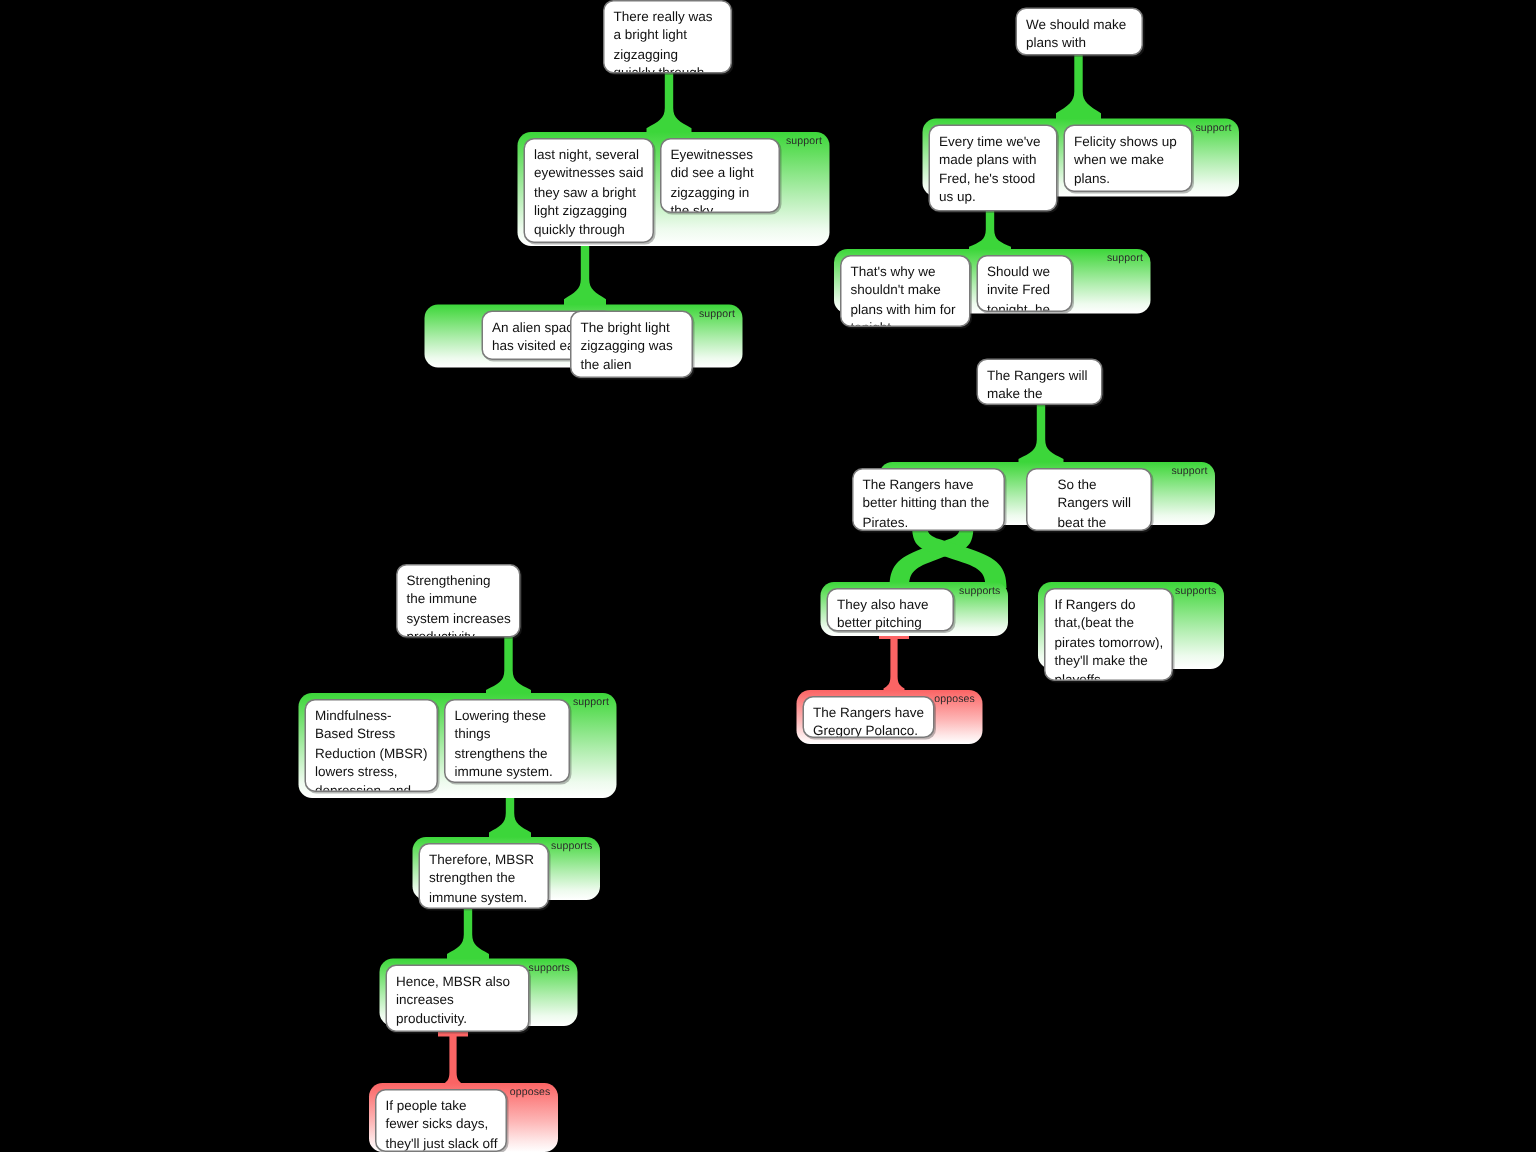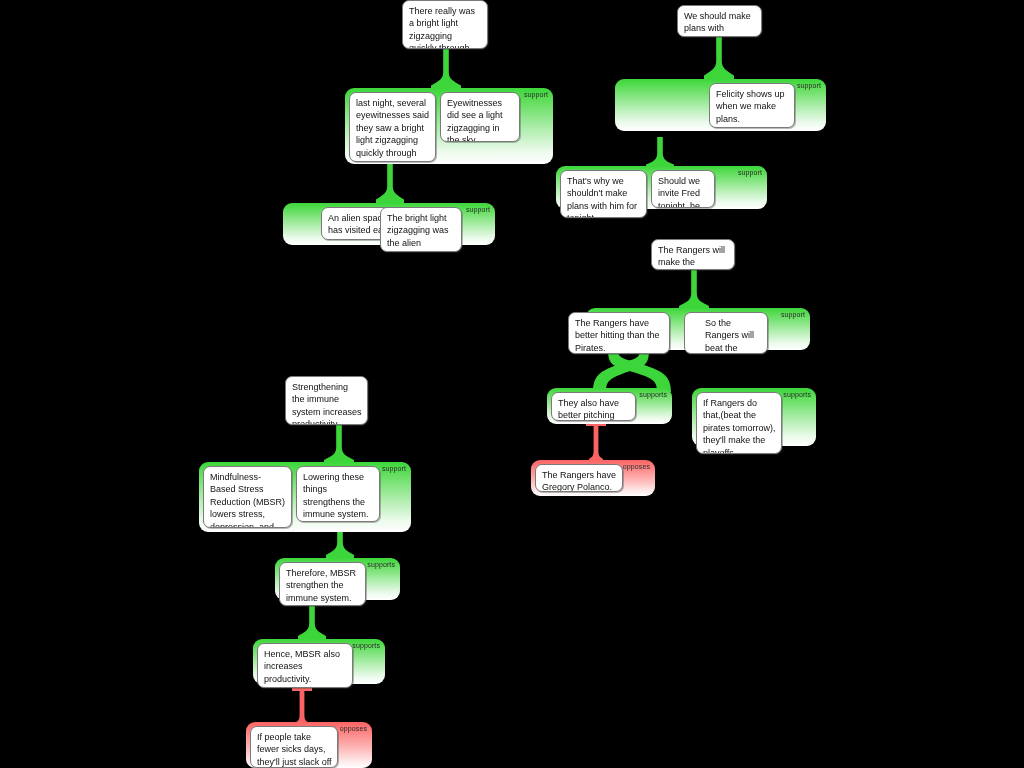--- a/index.html
+++ b/index.html
@@ -91,20 +91,21 @@
 
   <div class="conn" style="left:703px;top:32px;width:32px;height:50px;">
     <svg width="32" height="50" viewBox="0 0 32 50">
       <path d="M13.2,0 L18.8,0 L18.8,29 C18.8,36 23,38.5 31,43.5 L31,49 L1,49 L1,43.5 C9,38.5 13.2,36 13.2,29 Z" fill="#3cd63a"></path>
     </svg>
   </div>
 
   <div class="group support" style="left:615px;top:79px;width:211px;height:52px;">
     <span class="group-label">support</span>
   </div>
+  <div class="box" style="left:619px;top:83px;width:86px;height:58px;">Every time we've made plans with Fred, he's stood us up.</div>
   <div class="box" style="left:709px;top:83px;width:86px;height:45px;">Felicity shows up when we make plans.</div>
 
   <div class="conn" style="left:645px;top:137px;width:30px;height:32px;">
     <svg width="30" height="32" viewBox="0 0 30 32">
       <path d="M12.2,0 L17.8,0 L17.8,16 C17.8,23 22,24.5 29,27.5 L29,31 L1,31 L1,27.5 C8,24.5 12.2,23 12.2,16 Z" fill="#3cd63a"></path>
     </svg>
   </div>
 
   <div class="group support" style="left:556px;top:166px;width:211px;height:43px;">
     <span class="group-label">support</span>
@@ -199,15 +200,15 @@
     <svg width="28" height="40" viewBox="0 0 28 40">
       <path d="M4,0 L24,0 L24,5 L16.4,5 L16.4,29 C16.4,34 18,35 21,37 L21,39 L7,39 L7,37 C10,35 11.6,34 11.6,29 L11.6,5 L4,5 Z" fill="#fb6464"></path>
     </svg>
   </div>
 
   <div class="group oppose" style="left:246px;top:722px;width:126px;height:46px;">
     <span class="group-label">opposes</span>
   </div>
   <div class="box" style="left:250px;top:726px;width:88px;height:42px;">If people take fewer sicks days, they'll just slack off more.</div>
 
-  <div class="box root" style="left:264px;top:376px;width:83px;height:49px;margin-left:21px;">Strengthening the immune system increases productivity.</div>
+  <div class="box root" style="left:264px;top:376px;width:83px;height:49px;">Strengthening the immune system increases productivity.</div>
 
 </div>
 
 </body></html>

